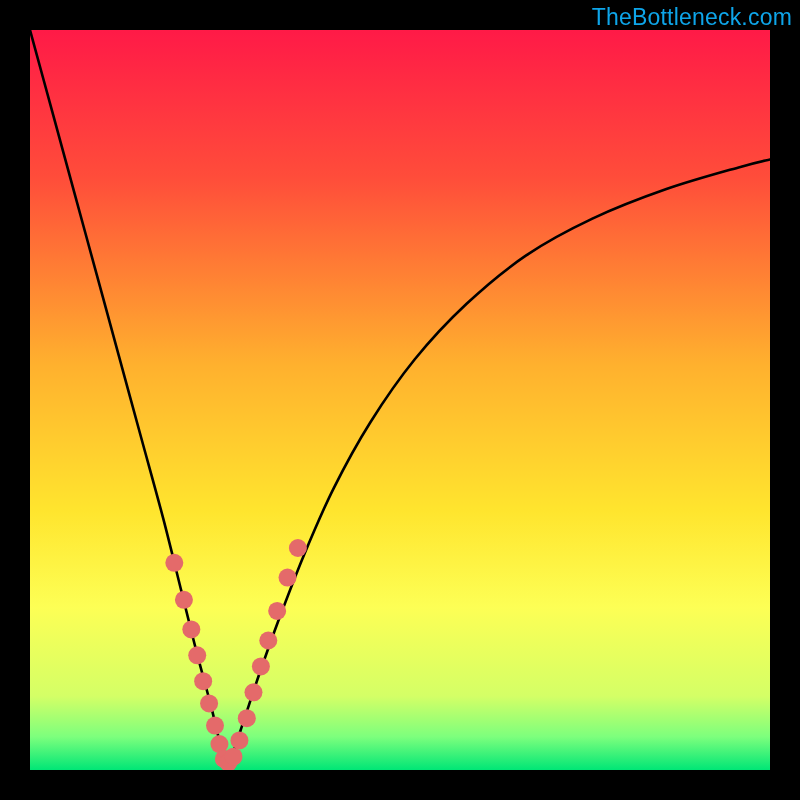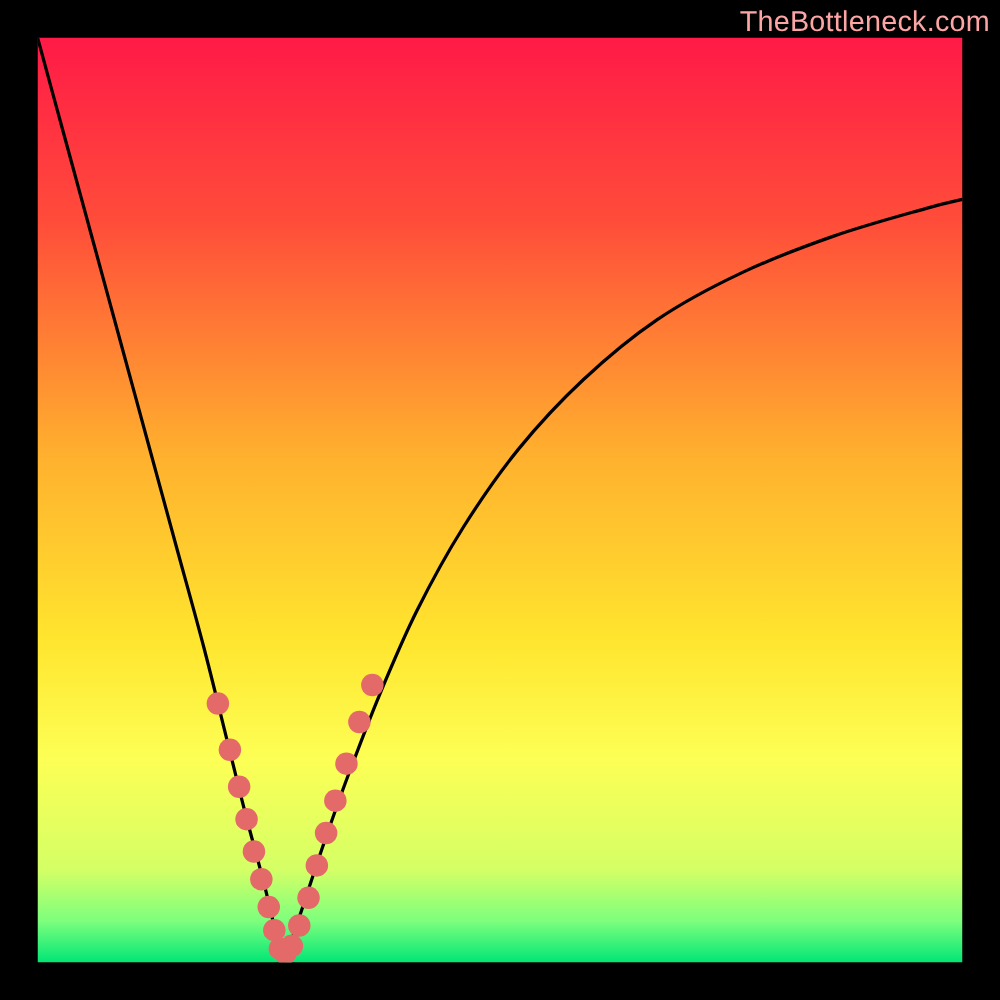--- a/index.html
+++ b/index.html
@@ -21,21 +21,21 @@
     position: absolute;
     left: 30px;
     top: 30px;
     width: 740px;
     height: 740px;
   }
   .watermark {
     position: absolute;
     top: 4px;
     right: 8px;
-    color: #fca5a5;
+    color: #0ea5e9;
     font-size: 23px;
     font-weight: 500;
     letter-spacing: 0.2px;
     user-select: none;
     text-align: right;
   }
   svg { display: block; }
 </style>
 </head>
 <body>

